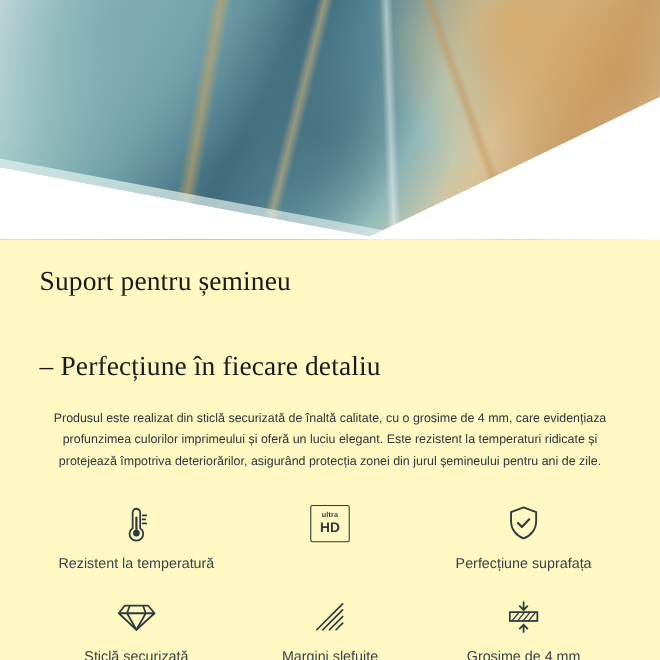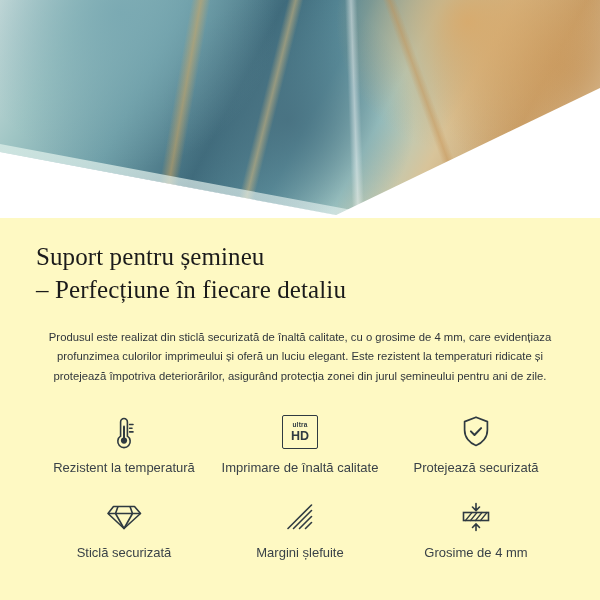--- a/index.html
+++ b/index.html
@@ -104,20 +104,21 @@
     font-family: "Liberation Serif", serif;
     font-size: 25px;
     line-height: 1.32;
     color: #1b1b1b;
     font-weight: 400;
     margin: 0;
     letter-spacing: .1px;
   }
   .headline .line2 {
     display: block;
+    margin-top: 44px;
   }
   .body-copy {
     margin: 22px 0 0 0;
     font-size: 11.3px;
     line-height: 1.72;
     color: #30363c;
     max-width: 534px;
     text-align: center;
   }
 
@@ -210,31 +211,30 @@
         <div class="feature-label">Rezistent la temperatură</div>
       </div>
 
       <div class="feature">
         <div class="feature-icon">
           <div class="hd-box">
             <span class="t1">ultra</span>
             <span class="t2">HD</span>
           </div>
         </div>
-        <div class="feature-label">Imprimare de înaltă calitate</div>
       </div>
 
       <div class="feature">
         <div class="feature-icon">
           <svg width="34" height="38" viewBox="0 0 34 38" fill="none" stroke="#2f3a41" stroke-width="1.7" stroke-linejoin="round">
             <path d="M17 4.2 5.6 8.6v8.3c0 7.3 4.8 13.3 11.4 15.6 6.6-2.3 11.4-8.3 11.4-15.6V8.6L17 4.2z"></path>
             <path d="m11.9 18.4 3.6 3.6 6.6-6.9" stroke-width="2" stroke-linecap="round"></path>
           </svg>
         </div>
-        <div class="feature-label">Protejează securizată</div>
+        <div class="feature-label">Perfecțiune suprafața</div>
       </div>
 
       <div class="feature">
         <div class="feature-icon">
           <svg width="38" height="32" viewBox="0 0 38 32" fill="none" stroke="#2f3a41" stroke-width="1.6" stroke-linejoin="round">
             <path d="M8.5 5.5h21l6 7-16.5 15L3 12.5l5.5-7z"></path>
             <path d="M3 12.5h32.5M13 5.5l-2.5 7L19 27.5l8.5-15-2.5-7"></path>
           </svg>
         </div>
         <div class="feature-label">Sticlă securizată</div>

